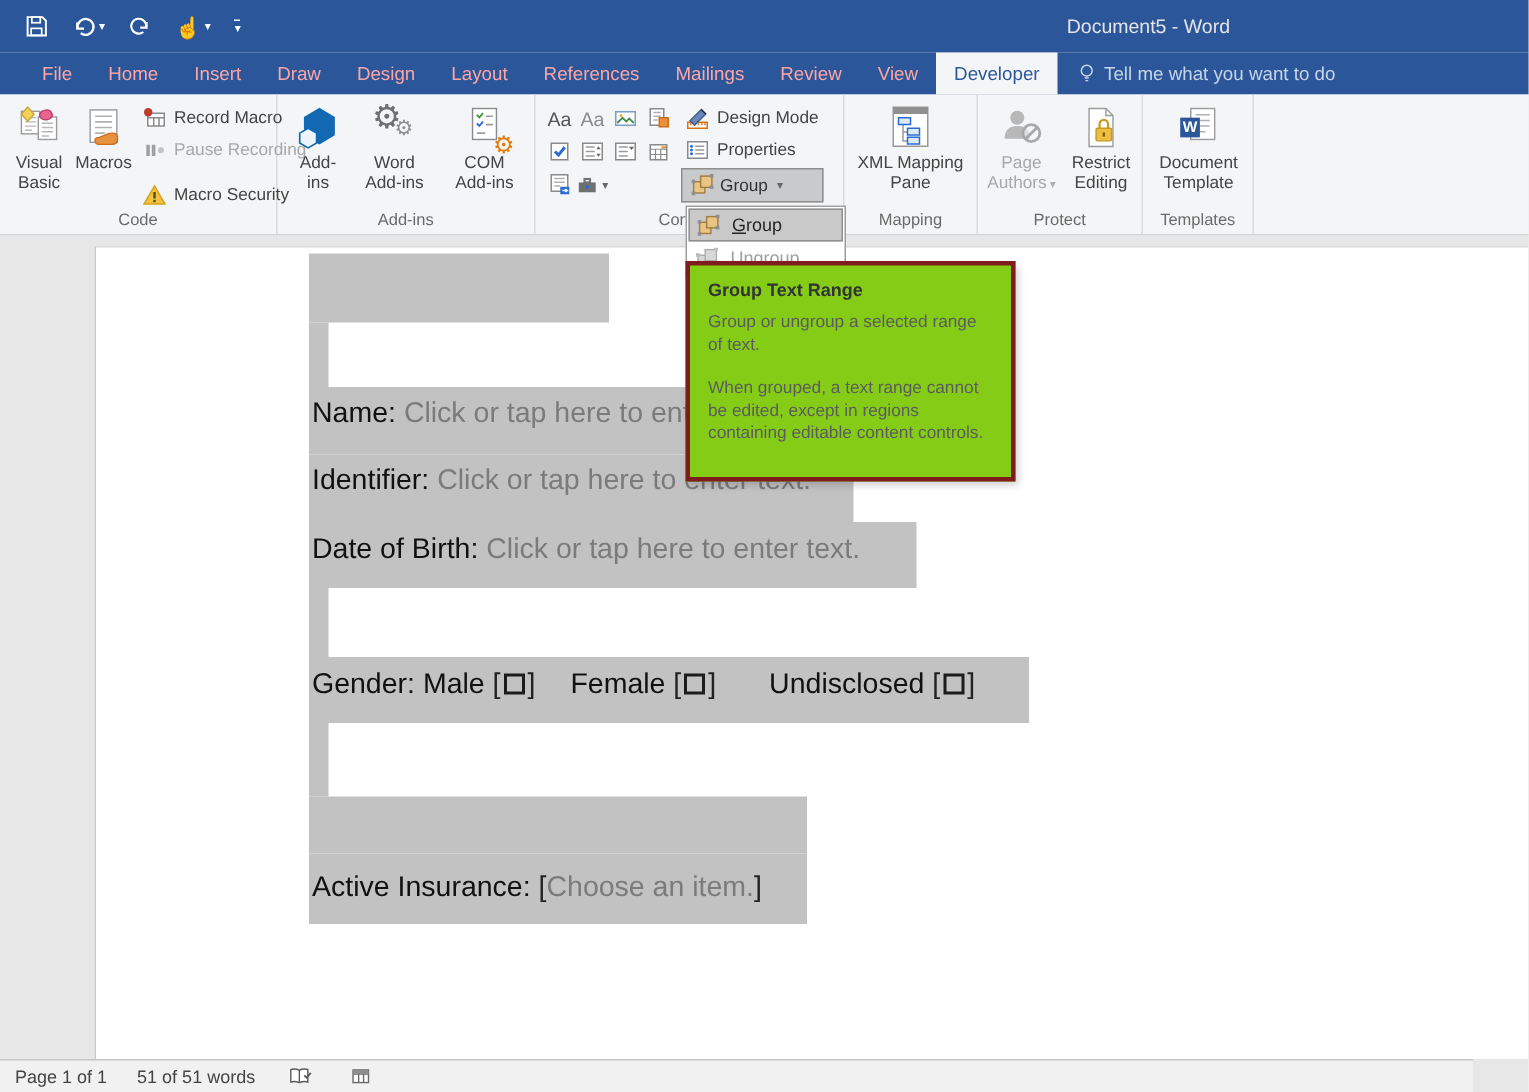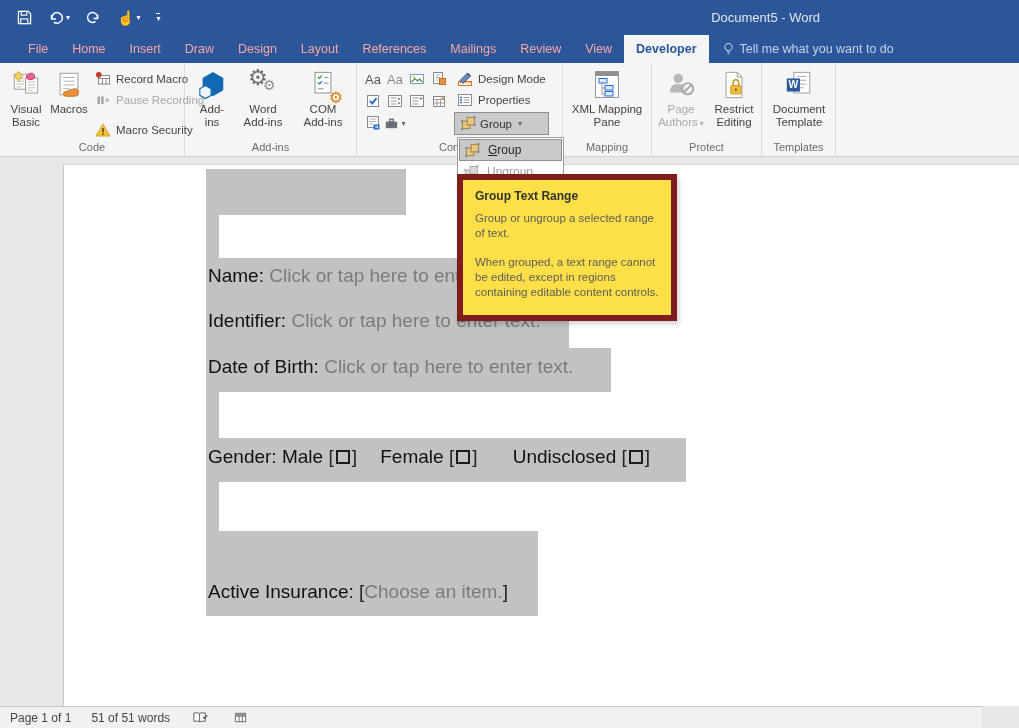--- a/index.html
+++ b/index.html
@@ -12,21 +12,21 @@
   .qat-btn{display:flex;align-items:center;gap:2px;height:26px;padding:0 3px;cursor:default;}
   .qat-caret{font-size:8px;color:#fff;line-height:8px;}
   .qat-chev{display:inline-block;border-top:1.5px solid #fff;padding-top:1px;font-size:8px;line-height:7px;}
   .win-title{position:absolute;left:560px;top:0;width:260px;height:35px;line-height:35px;
     text-align:right;color:#e5e5e5;font-size:13px;white-space:nowrap;}
 
   
   .tabrow{position:absolute;left:0;top:35px;width:1019px;height:28px;background:#2b579a;
     display:flex;align-items:stretch;padding-left:16px;}
   .tab{color:#fca5a5;font-size:12.5px;line-height:28px;padding:0 12px;white-space:nowrap;cursor:default;}
-  .tab.active{background:#f4f5f6;color:#2b579a;font-weight:bold;}
+  .tab.active{background:#f4f5f6;color:#2b579a;font-weight:normal;}
   .tellme{display:flex;align-items:center;gap:6px;color:#c6d3e8;font-size:12.5px;padding:0 10px;margin-left:4px;}
 
   
   .ribbon{position:absolute;left:0;top:63px;width:1019px;height:94px;background:#f4f5f6;
     border-bottom:1px solid #d2d3d5;display:flex;}
   .rgroup{position:relative;height:93px;border-right:1px solid #dadbdc;flex:0 0 auto;}
   .glabel{position:absolute;bottom:3px;left:0;right:0;text-align:center;font-size:11px;color:#6a6a6a;white-space:nowrap;}
   .bigbtn{position:absolute;top:4px;display:flex;flex-direction:column;align-items:center;
     cursor:default;text-align:center;}
   .bigbtn .bicon{height:36px;display:flex;align-items:center;justify-content:center;}
@@ -52,22 +52,22 @@
   
   .menu{position:absolute;left:457px;top:137px;width:107px;background:#fff;
     border:1px solid #9d9d9d;z-index:30;padding:1px;}
   .mi{display:flex;align-items:center;gap:8px;height:22px;padding:0 4px;font-size:12px;color:#262626;}
   .mi.sel{background:#c9c9c9;border:1px solid #8f8f8f;height:22px;}
   .mi.disabled{color:#a0a0a0;}
   .mi-label{display:block;}
   .mi.sel .mi-label::first-letter{text-decoration:underline;}
 
   
-  .supertip{position:absolute;left:457px;top:174px;width:220px;min-height:147px;background:#fde047;
-    border:6px solid #7f1d1d;z-index:40;padding:9px 12px;box-shadow:2px 3px 5px rgba(0,0,0,.18);}
+  .supertip{position:absolute;left:457px;top:174px;width:220px;min-height:147px;background:#84cc16;
+    border:3px solid #7f1d1d;z-index:40;padding:9px 12px;box-shadow:2px 3px 5px rgba(0,0,0,.18);}
   .tip-title{font-size:12px;font-weight:bold;color:#333;margin-bottom:8px;}
   .tip-body{font-size:11.5px;color:#5c5c5c;line-height:15px;}
   .tip-body + .tip-body{margin-top:14px;}
 
   
   .docarea{position:absolute;left:0;top:157px;width:1019px;height:549px;background:#e7e7e7;overflow:hidden;}
   .page{position:absolute;left:63px;top:7px;width:956px;height:542px;background:#fff;
     border-left:1px solid #c9c9c9;border-top:1px solid #d9d9d9;}
   .hl{position:absolute;background:#c2c2c2;z-index:1;}
   .dline{position:absolute;z-index:2;font-size:19px;color:#111;white-space:nowrap;}

